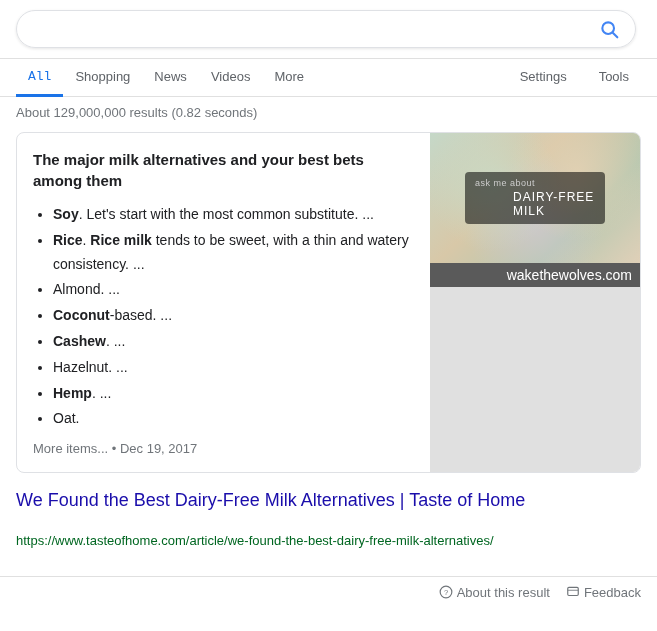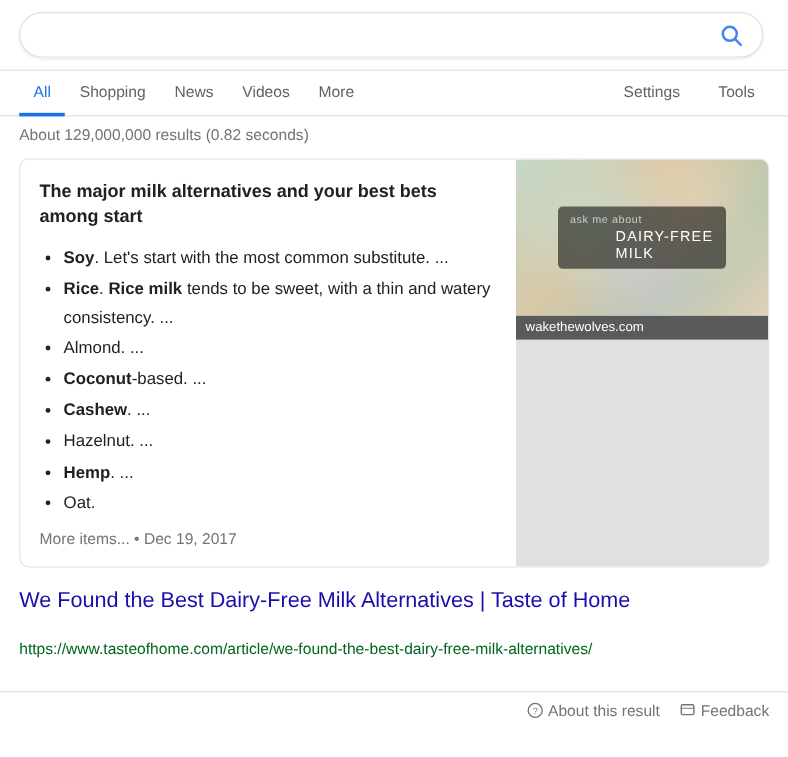--- a/index.html
+++ b/index.html
@@ -62,20 +62,21 @@
       cursor: pointer;
       text-decoration: none;
       display: inline-block;
       border-bottom: 3px solid transparent;
       margin-bottom: -1px;
     }
     .nav-tab.active {
       color: #1a73e8;
       border-bottom: 3px solid #1a73e8;
       font-weight: 500;
+      font-family: Liberation Mono, monospace;
     }
 
     
     .results-info {
       padding: 8px 16px;
       font-size: 13px;
       color: #70757a;
     }
 
     
@@ -141,23 +142,23 @@
       font-size: 12px;
       color: #fff;
       font-weight: normal;
       letter-spacing: 1px;
       text-transform: uppercase;
       padding-left: 38px;
     }
     .image-source {
       background: rgba(0,0,0,0.6);
       color: #fff;
-      font-size: 11px;
+      font-size: 14px;
       padding: 4px 8px;
-      text-align: left;
+      text-align: right;
     }
 
     
     .second-result {
       padding: 12px 16px;
     }
     .result-link-title {
       font-size: 18px;
       color: #1a0dab;
       text-decoration: none;
@@ -227,21 +228,21 @@
   <div class="nav-right">
     <a class="nav-tab">Settings</a>
     <a class="nav-tab">Tools</a>
   </div>
 </div>
 
 <div class="results-info">About 129,000,000 results (0.82 seconds)</div>
 
 <div class="result-card">
   <div class="result-text">
-    <div class="result-title">The major milk alternatives and your best bets among start</div>
+    <div class="result-title">The major milk alternatives and your best bets among them</div>
     <ul class="result-list">
       <li><strong>Soy</strong>. Let's start with the most common substitute. ...</li>
       <li><strong>Rice</strong>. <strong>Rice milk</strong> tends to be sweet, with a thin and watery consistency. ...</li>
       <li>Almond. ...</li>
       <li><strong>Coconut</strong>-based. ...</li>
       <li><strong>Cashew</strong>. ...</li>
       <li>Hazelnut. ...</li>
       <li><strong>Hemp</strong>. ...</li>
       <li>Oat.</li>
     </ul>

